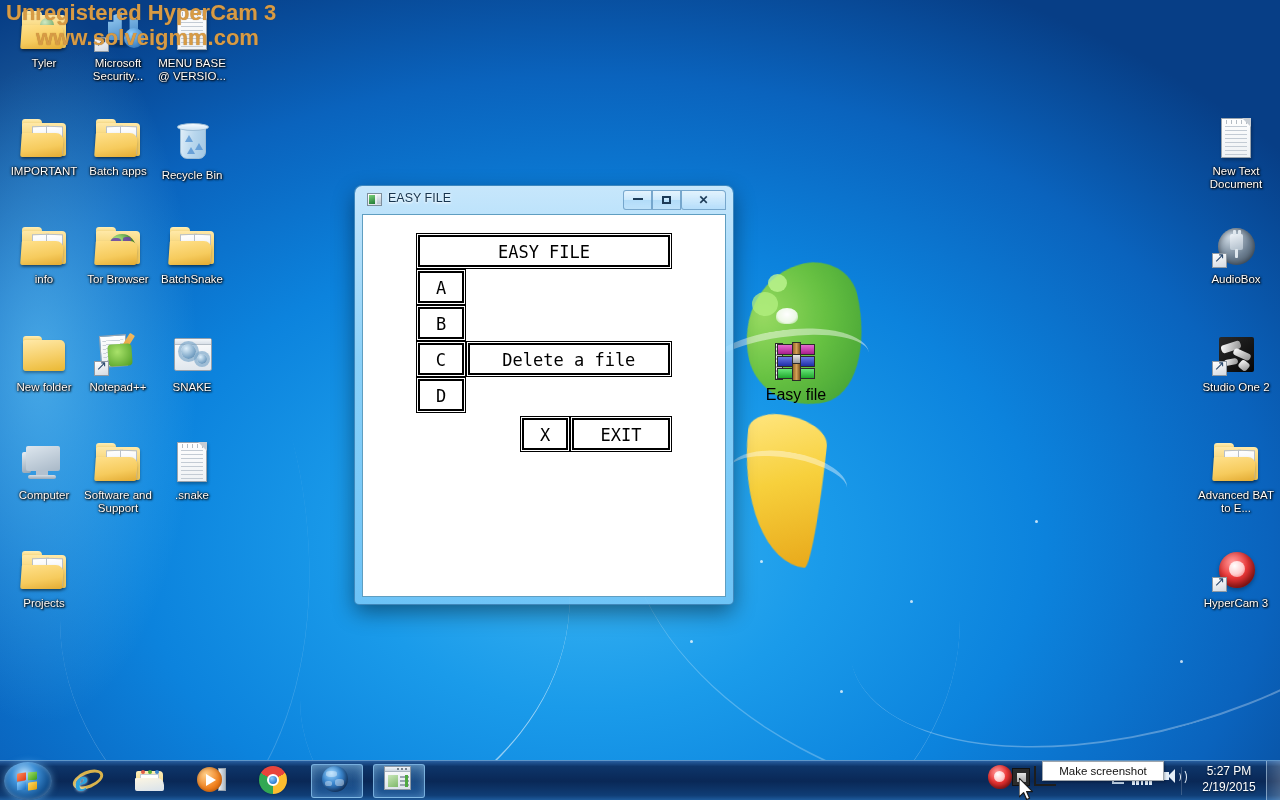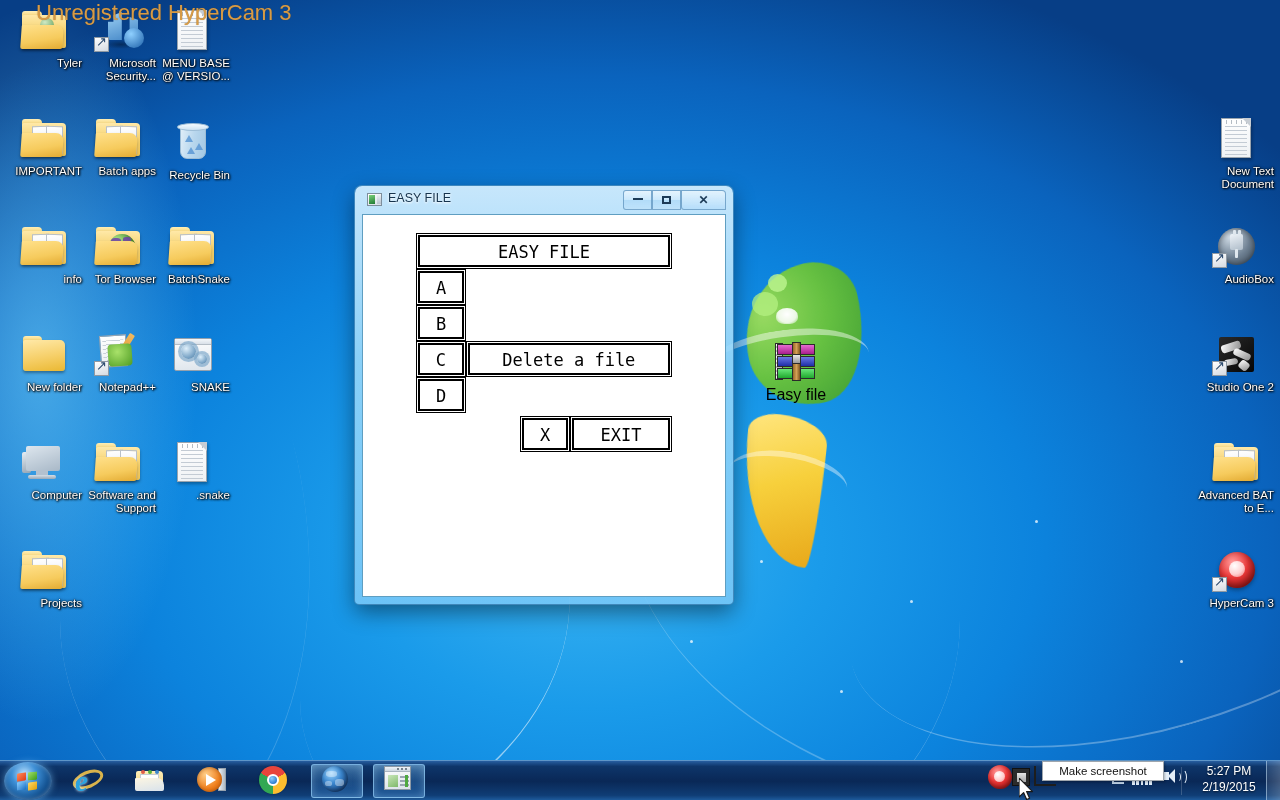--- a/index.html
+++ b/index.html
@@ -77,36 +77,36 @@
   #sw4 { left: 300px; top: 420px; width: 1100px; height: 560px; border-bottom-color: rgba(255,255,255,.22); }
   #sw5 { left: -200px; top: 120px; width: 500px; height: 760px; transform: rotate(-14deg); border-bottom-color: rgba(255,255,255,.18); }
   #sw6 { left: 840px; top: 430px; width: 620px; height: 300px; transform: rotate(-16deg); border-bottom-color: rgba(255,255,255,.30); }
   .sparkle { position: absolute; width: 3px; height: 3px; border-radius: 50%; background: rgba(255,255,255,.75); }
 
   
   #watermark {
     position: absolute; left: 0; top: 0; width: 470px;
     text-align: center;
     font-family: "Liberation Sans", sans-serif;
-    font-weight: normal;
+    font-weight: bold;
     font-size: 22px;
     line-height: 25px;
     color: #d79b45;
     text-shadow: 0 0 1px rgba(120,70,10,.6);
     z-index: 30;
     pointer-events: none;
   }
   #watermark div:first-child { text-align: left; padding-left: 6px; }
   #watermark div:last-child  { text-align: left; padding-left: 36px; }
 
   
   .icon {
     position: absolute;
     width: 76px;
-    text-align: right;
+    text-align: center;
     z-index: 5;
   }
   .icon .glyph {
     width: 48px; height: 48px; margin: 0 auto 3px auto;
     position: relative;
   }
   .icon .lbl {
     font-size: 11.5px;
     color: #fff;
     line-height: 12.5px;
@@ -760,20 +760,21 @@
     <div class="book b2"></div>
     <div class="book b3"></div>
     <div class="strap"></div>
     <div class="lock"></div>
   </div>
   <div class="lbl">Easy file</div>
 </div>
 
 <div id="watermark">
   <div>Unregistered HyperCam 3</div>
+  <div>www.solveigmm.com</div>
 </div>
 
 <div id="win">
   <div id="win-titlebar">
     <div id="win-icon"></div>
     <div id="win-title">EASY FILE</div>
 
     <div class="wbtn" id="btn-min"><span class="bar"></span></div>
     <div class="wbtn" id="btn-max"><span class="sq"></span></div>
     <div class="wbtn" id="btn-close">✕</div>

